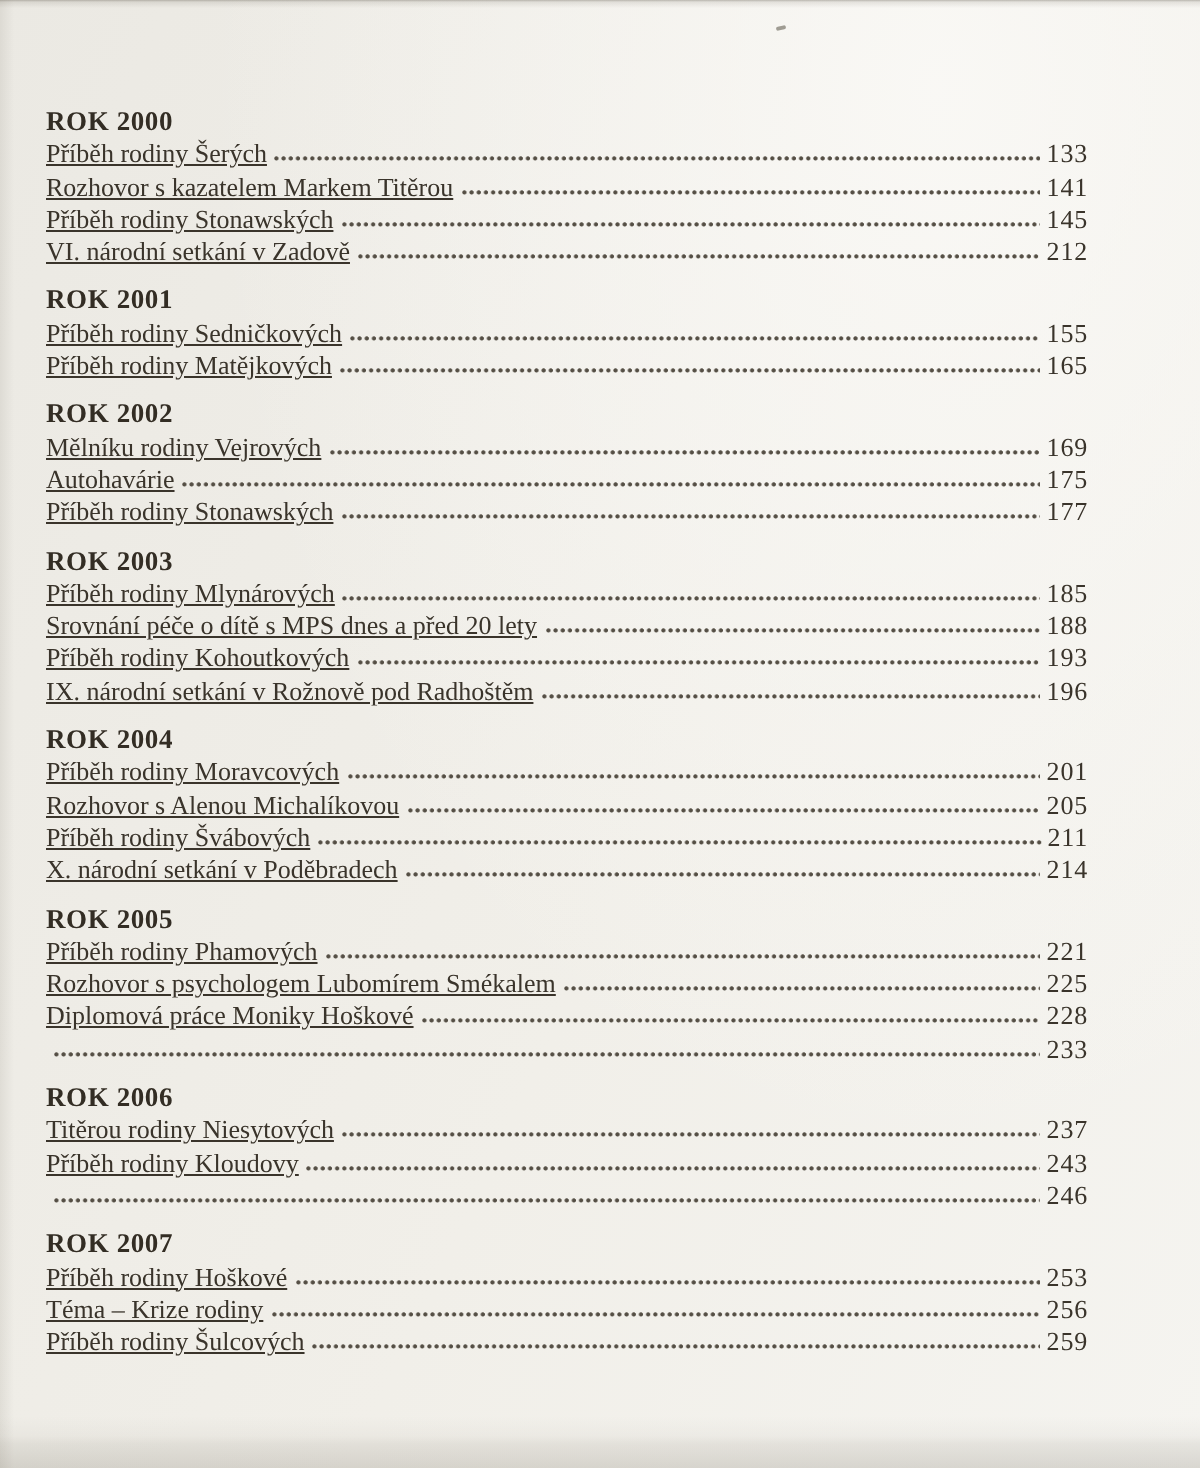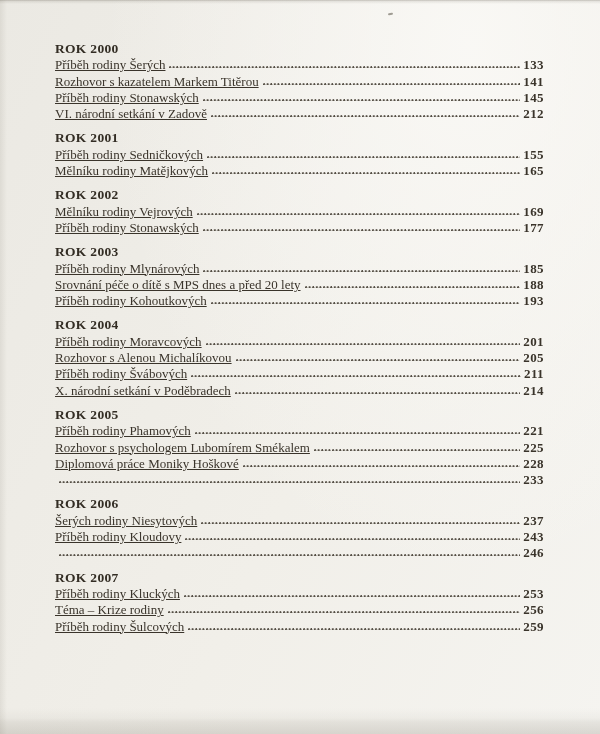--- a/index.html
+++ b/index.html
@@ -33,25 +33,24 @@
     width: 5px;
     height: 2px;
     border-radius: 2px;
     background: rgba(88, 82, 70, .55);
     transform: rotate(-12deg);
   }
   .toc {
     position: absolute;
     left: 23px;
     right: 56px;
-    top: 41px;
+    top: 53px;
     color: var(--ink, #3a342b);
     font-size: 13px;
     line-height: 16.3px;
-    margin-left: 32px;
   }
   .toc-section + .toc-section { margin-top: 8px; }
   .year {
     font-weight: 700;
     font-size: 13.5px;
     letter-spacing: .3px;
     color: #332d24;
     font-variant-numeric: oldstyle-nums;
   }
   .row {
@@ -67,21 +66,20 @@
     margin: 0 3px 0 4px;
     background-image: radial-gradient(circle at 1.2px 8.2px, var(--dots, #554f45) 0.85px, rgba(85,79,69,0) 1.25px);
     background-size: 3.6px 10px;
     background-repeat: repeat-x;
   }
   .pagenum {
     flex: 0 0 auto;
     letter-spacing: .4px;
     font-variant-numeric: oldstyle-nums;
     text-align: right;
-    font-weight: bold;
   }
 </style>
 </head>
 <body>
 
 <div class="paper">
   <div class="speck"></div>
   <div class="toc" id="toc">
       <section class="toc-section">
         <div class="year">ROK 2000</div>
@@ -107,33 +105,38 @@
         </div>
       </section>
       <section class="toc-section">
         <div class="year">ROK 2001</div>
         <div class="row">
           <span class="title">Příběh rodiny Sedničkových</span>
           <span class="leader"></span>
           <span class="pagenum">155</span>
         </div>
         <div class="row">
-          <span class="title">Mělníku rodiny Matějkových</span>
+          <span class="title">Příběh rodiny Matějkových</span>
           <span class="leader"></span>
           <span class="pagenum">165</span>
         </div>
       </section>
       <section class="toc-section">
         <div class="year">ROK 2002</div>
         <div class="row">
           <span class="title">Mělníku rodiny Vejrových</span>
           <span class="leader"></span>
           <span class="pagenum">169</span>
         </div>
         <div class="row">
+          <span class="title">Autohavárie</span>
+          <span class="leader"></span>
+          <span class="pagenum">175</span>
+        </div>
+        <div class="row">
           <span class="title">Příběh rodiny Stonawských</span>
           <span class="leader"></span>
           <span class="pagenum">177</span>
         </div>
       </section>
       <section class="toc-section">
         <div class="year">ROK 2003</div>
         <div class="row">
           <span class="title">Příběh rodiny Mlynárových</span>
           <span class="leader"></span>
@@ -142,20 +145,25 @@
         <div class="row">
           <span class="title">Srovnání péče o dítě s MPS dnes a před 20 lety</span>
           <span class="leader"></span>
           <span class="pagenum">188</span>
         </div>
         <div class="row">
           <span class="title">Příběh rodiny Kohoutkových</span>
           <span class="leader"></span>
           <span class="pagenum">193</span>
         </div>
+        <div class="row">
+          <span class="title">IX. národní setkání v Rožnově pod Radhoštěm</span>
+          <span class="leader"></span>
+          <span class="pagenum">196</span>
+        </div>
       </section>
       <section class="toc-section">
         <div class="year">ROK 2004</div>
         <div class="row">
           <span class="title">Příběh rodiny Moravcových</span>
           <span class="leader"></span>
           <span class="pagenum">201</span>
         </div>
         <div class="row">
           <span class="title">Rozhovor s Alenou Michalíkovou</span>
@@ -191,38 +199,38 @@
           <span class="pagenum">228</span>
         </div>
         <div class="row">
           <span class="leader"></span>
           <span class="pagenum">233</span>
         </div>
       </section>
       <section class="toc-section">
         <div class="year">ROK 2006</div>
         <div class="row">
-          <span class="title">Šerých rodiny Niesytových</span>
+          <span class="title">Titěrou rodiny Niesytových</span>
           <span class="leader"></span>
           <span class="pagenum">237</span>
         </div>
         <div class="row">
           <span class="title">Příběh rodiny Kloudovy</span>
           <span class="leader"></span>
           <span class="pagenum">243</span>
         </div>
         <div class="row">
           <span class="leader"></span>
           <span class="pagenum">246</span>
         </div>
       </section>
       <section class="toc-section">
         <div class="year">ROK 2007</div>
         <div class="row">
-          <span class="title">Příběh rodiny Kluckých</span>
+          <span class="title">Příběh rodiny Hoškové</span>
           <span class="leader"></span>
           <span class="pagenum">253</span>
         </div>
         <div class="row">
           <span class="title">Téma – Krize rodiny</span>
           <span class="leader"></span>
           <span class="pagenum">256</span>
         </div>
         <div class="row">
           <span class="title">Příběh rodiny Šulcových</span>

